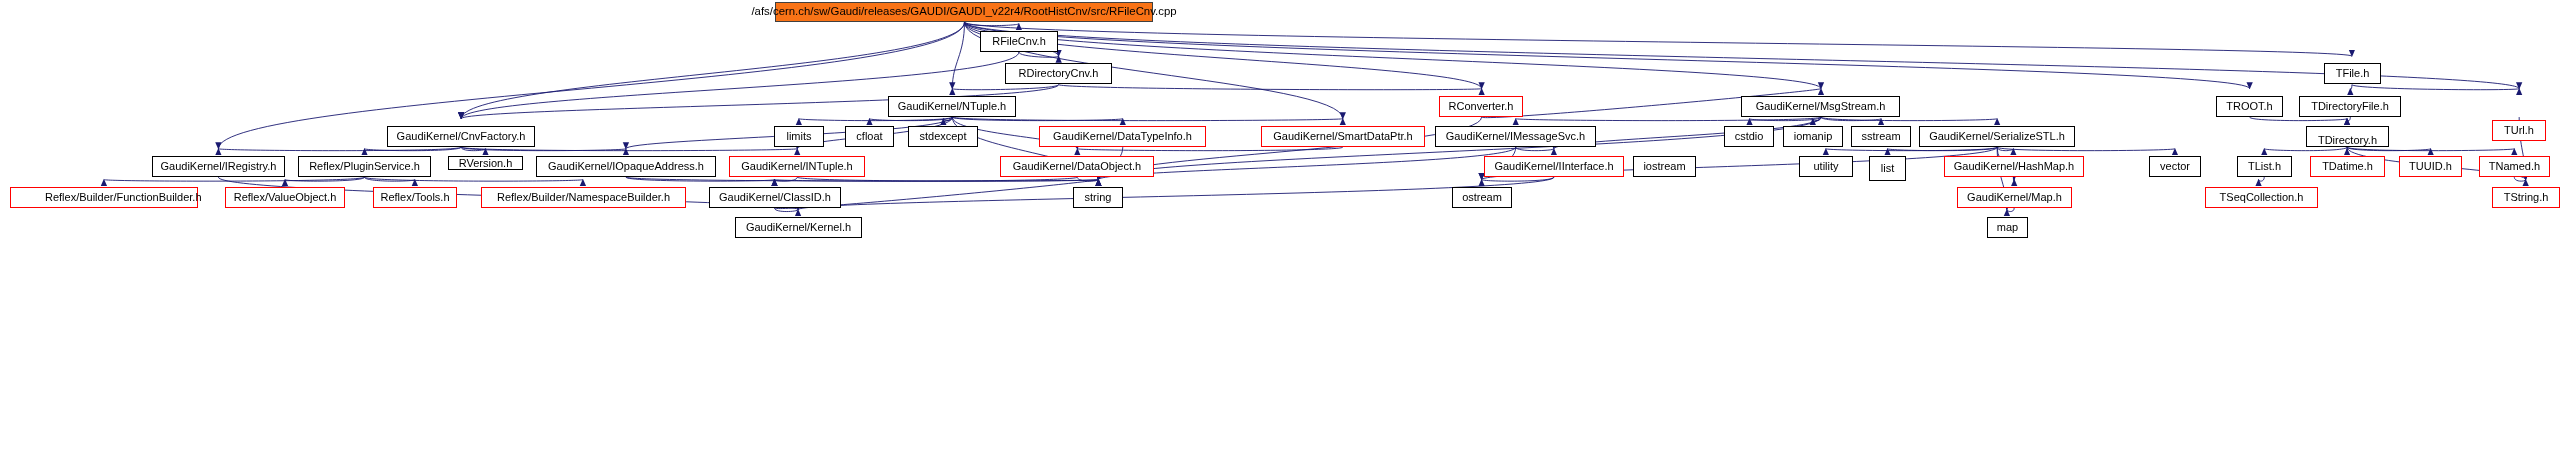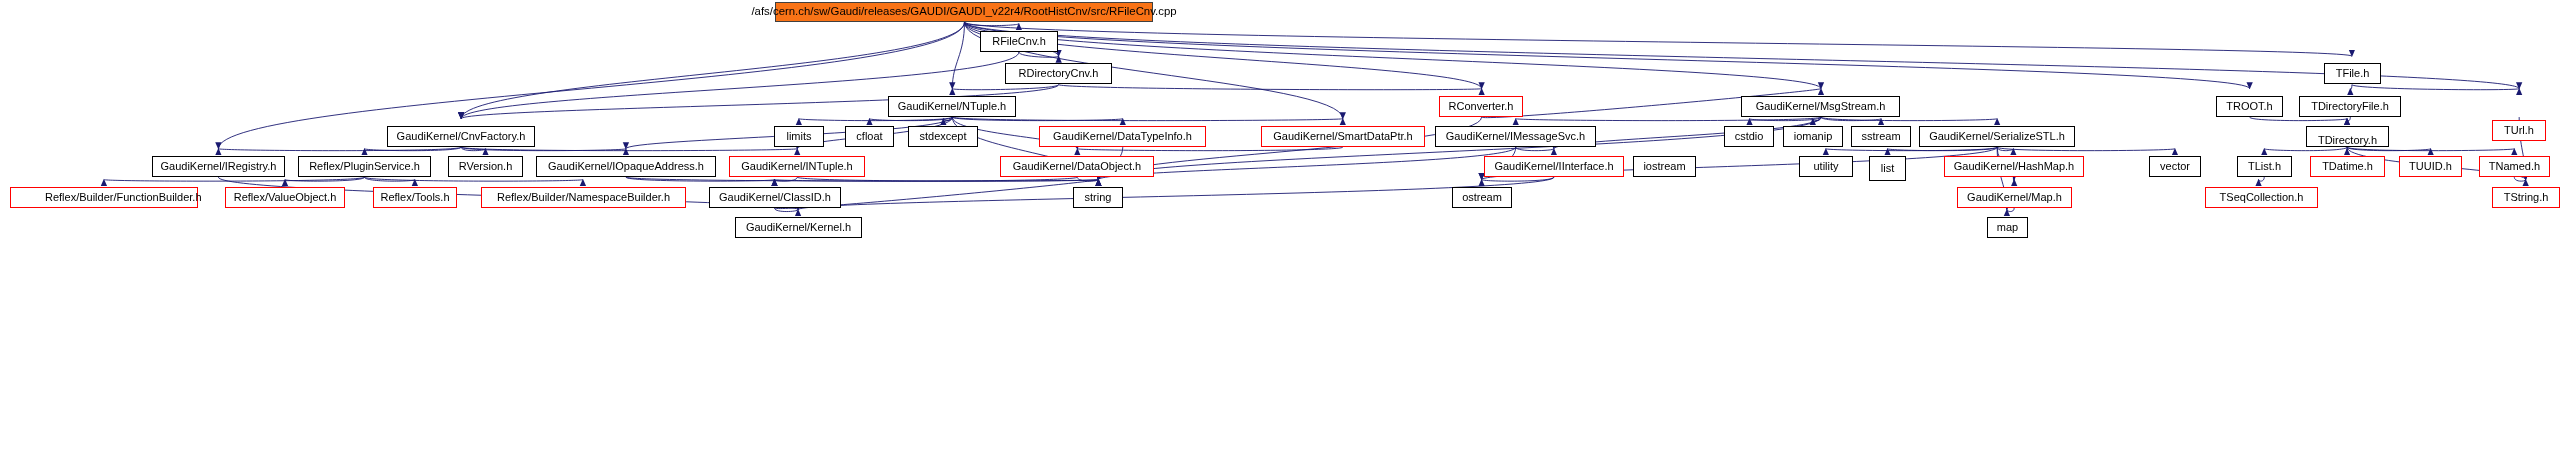--- a/index.html
+++ b/index.html
@@ -200,21 +200,21 @@
       </div>
       <div class="node" style="left: 2306px; top: 126px; width: 83px; height: 21px; align-items: flex-end;">
         <span class="lbl">TDirectory.h</span>
       </div>
       <div class="node" style="left: 152px; top: 156px; width: 133px; height: 21px;">
         <span class="lbl">GaudiKernel/IRegistry.h</span>
       </div>
       <div class="node" style="left: 298px; top: 156px; width: 133px; height: 21px;">
         <span class="lbl">Reflex/PluginService.h</span>
       </div>
-      <div class="node" style="left: 448px; top: 156px; width: 75px; height: 21px;">
+      <div class="node" style="left: 448px; top: 156px; width: 75px; height: 14px;">
         <span class="lbl">RVersion.h</span>
       </div>
       <div class="node" style="left: 536px; top: 156px; width: 180px; height: 21px;">
         <span class="lbl">GaudiKernel/IOpaqueAddress.h</span>
       </div>
       <div class="node red" style="left: 729px; top: 156px; width: 136px; height: 21px;">
         <span class="lbl">GaudiKernel/INTuple.h</span>
       </div>
       <div class="node red" style="left: 1000px; top: 156px; width: 154px; height: 21px;">
         <span class="lbl">GaudiKernel/DataObject.h</span>

